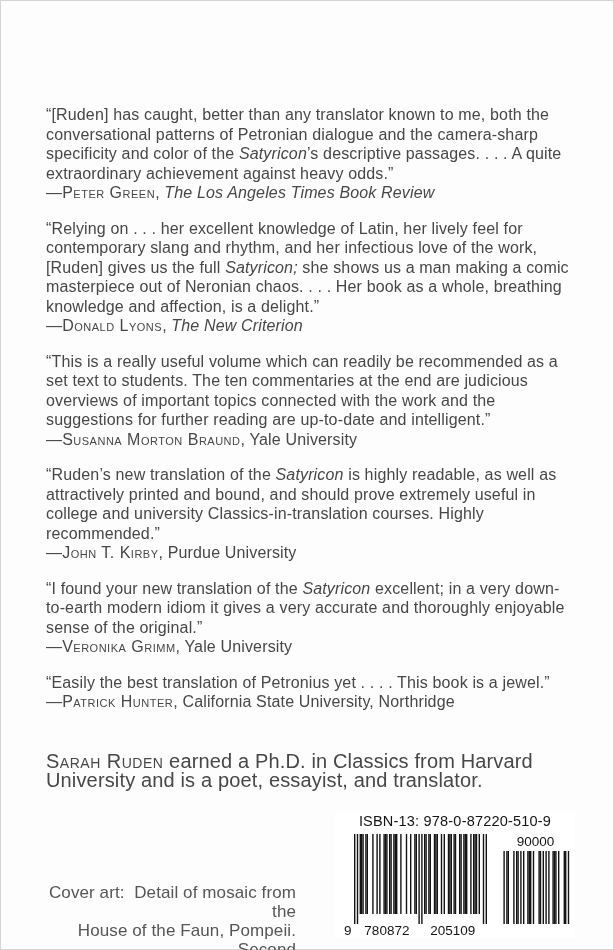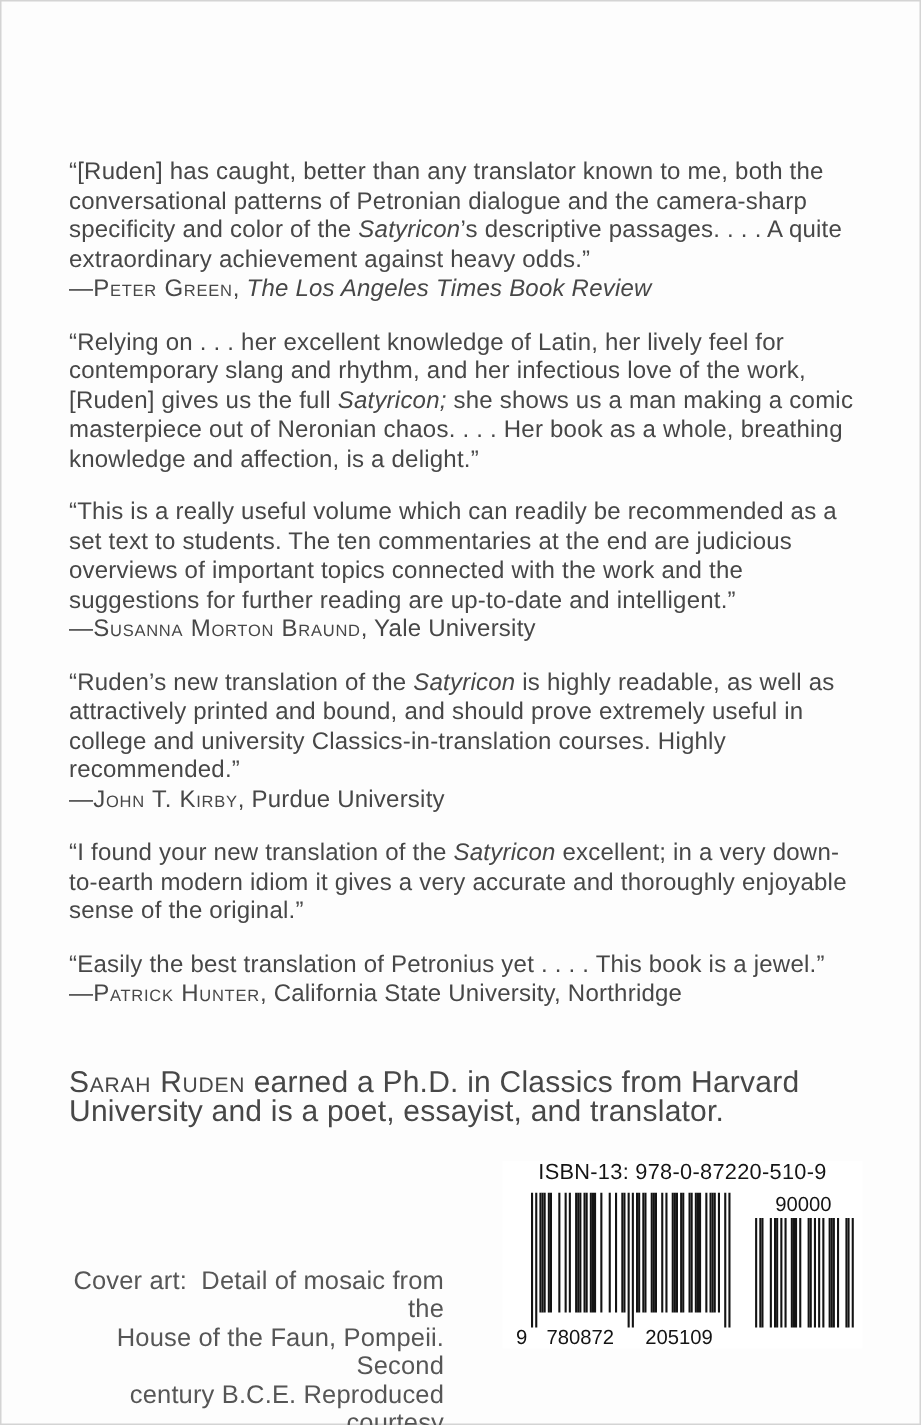--- a/index.html
+++ b/index.html
@@ -69,31 +69,33 @@
 <div class="cover">
   <main class="content">
 
     <section>
       <blockquote class="quote">
         <div><span>“[Ruden] has caught, better than any translator known to me, both the conversational patterns of Petronian dialogue and the camera-sharp specificity and color of the </span><span class="italic">Satyricon</span><span>’s descriptive passages. . . . A quite extraordinary achievement against heavy odds.”</span></div>
         <div class="attribution"><span>—</span><span class="smallcaps">Peter Green</span><span>, </span><span class="italic">The Los Angeles Times Book Review</span></div>
       </blockquote>
       <blockquote class="quote">
         <div><span>“Relying on . . . her excellent knowledge of Latin, her lively feel for contemporary slang and rhythm, and her infectious love of the work, [Ruden] gives us the full </span><span class="italic">Satyricon;</span><span> she shows us a man making a comic masterpiece out of Neronian chaos. . . . Her book as a whole, breathing knowledge and affection, is a delight.”</span></div>
+        <div class="attribution"><span>—</span><span class="smallcaps">Donald Lyons</span><span>, </span><span class="italic">The New Criterion</span></div>
       </blockquote>
       <blockquote class="quote">
         <div><span>“This is a really useful volume which can readily be recommended as a set text to students. The ten commentaries at the end are judicious overviews of important topics connected with the work and the suggestions for further reading are up-to-date and intelligent.”</span></div>
         <div class="attribution"><span>—</span><span class="smallcaps">Susanna Morton Braund</span><span>, Yale University</span></div>
       </blockquote>
       <blockquote class="quote">
         <div><span>“Ruden’s new translation of the </span><span class="italic">Satyricon</span><span> is highly readable, as well as attractively printed and bound, and should prove extremely useful in college and university Classics-in-translation courses. Highly recommended.”</span></div>
         <div class="attribution"><span>—</span><span class="smallcaps">John T. Kirby</span><span>, Purdue University</span></div>
       </blockquote>
       <blockquote class="quote">
         <div><span>“I found your new translation of the </span><span class="italic">Satyricon</span><span> excellent; in a very down-to-earth modern idiom it gives a very accurate and thoroughly enjoyable sense of the original.”</span></div>
+        <div class="attribution"><span>—</span><span class="smallcaps">Veronika Grimm</span><span>, Yale University</span></div>
       </blockquote>
       <blockquote class="quote">
         <div><span>“Easily the best translation of Petronius yet . . . . This book is a jewel.”</span></div>
         <div class="attribution"><span>—</span><span class="smallcaps">Patrick Hunter</span><span>, California State University, Northridge</span></div>
       </blockquote>
     </section>
 
     <p class="bio"><span class="smallcaps">Sarah Ruden</span><span> earned a Ph.D. in Classics from Harvard University and is a poet, essayist, and translator.</span></p>
 
     <div class="bottom-row">

